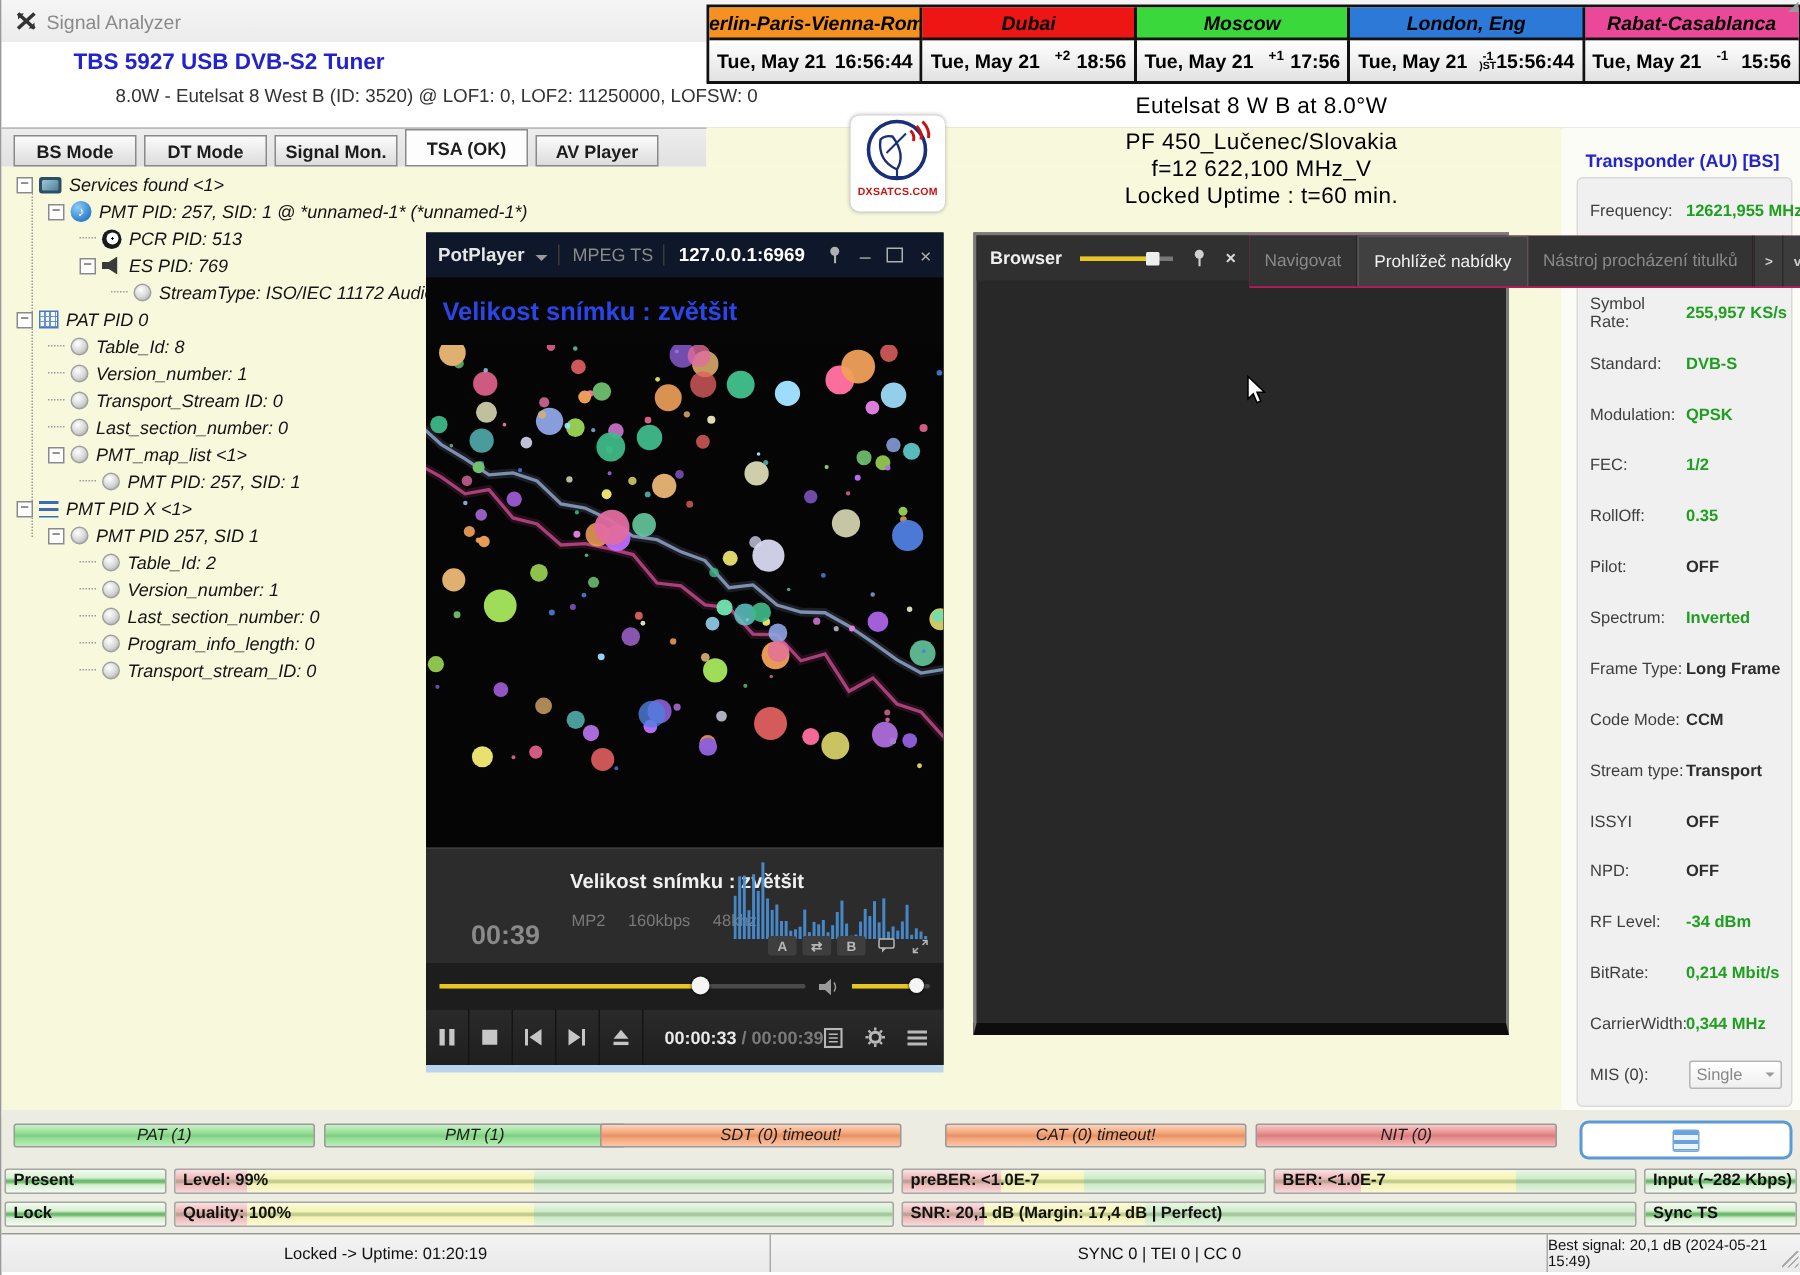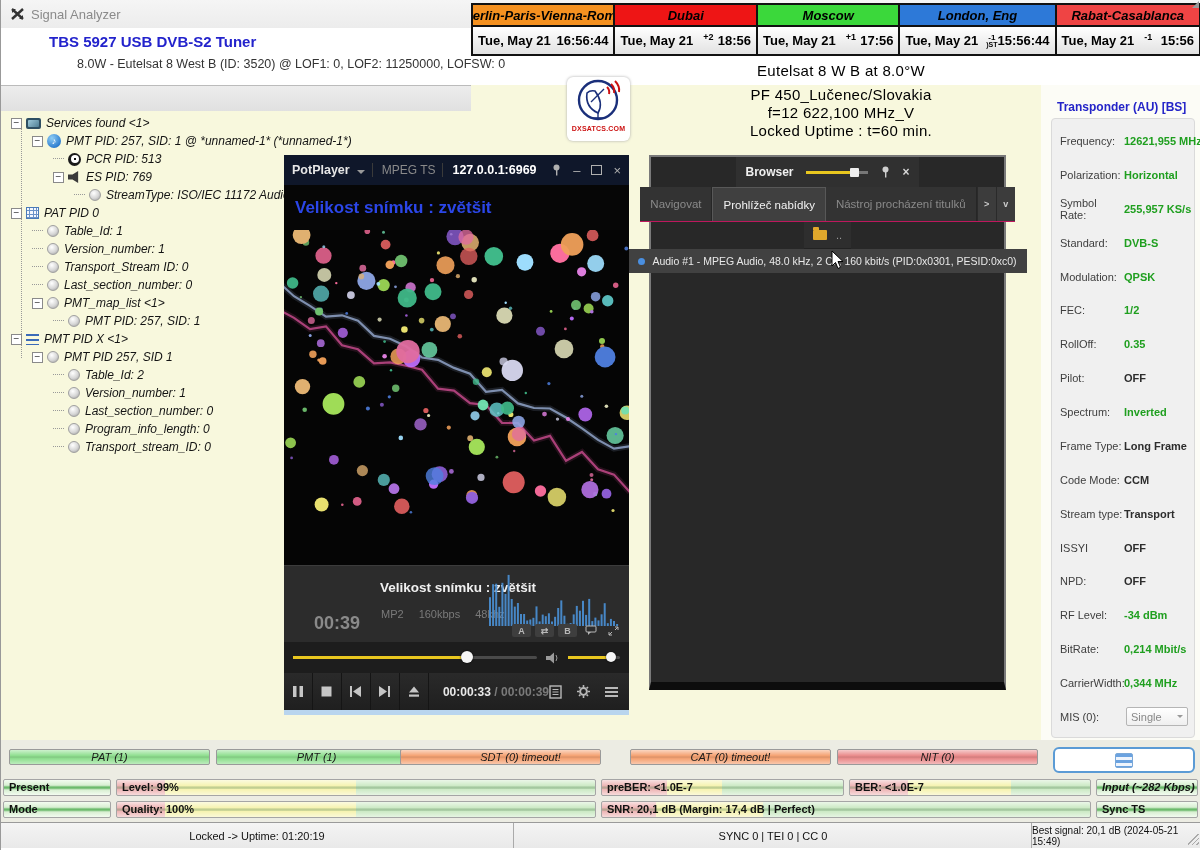--- a/index.html
+++ b/index.html
@@ -93,21 +93,21 @@
   .thumb{position:absolute;top:-5px;width:12px;height:12px;border-radius:50%;background:#f5f5f5;box-shadow:0 0 2px #000;}
   .vol{width:52px;flex:none;}
   .vol .thumb{width:10px;height:10px;top:-4px;}
   .pp-ctrl{flex:1;background:linear-gradient(#2a2a2a,#1f1f1f);display:flex;align-items:center;}
   .cbtn{width:31px;height:100%;display:flex;align-items:center;justify-content:center;border-right:1px solid #151515;}
   .pp-time{margin-left:14px;font-size:12px;color:#e8e8e8;font-weight:bold;white-space:nowrap;}
   .pp-dur{color:#7a7a7a;font-weight:bold;}
   .rbtns{margin-left:auto;display:flex;gap:13px;padding-right:10px;align-items:center;}
   
   .br{position:absolute;left:648px;top:155px;width:357px;height:535px;background:#282828;border:2px solid #7a7a7a;
-    border-bottom:8px solid #0d0d0d;z-index:7;box-sizing:border-box;display:flex;flex-direction:column;align-items:center;}
+    border-bottom:8px solid #0d0d0d;z-index:7;box-sizing:border-box;display:flex;flex-direction:row;}
   .br-title{height:30px;flex:none;background:#303030;display:flex;align-items:center;padding:0 9px;color:#f0f0f0;
     font-weight:bold;font-size:12px;gap:12px;}
   .br-slider{margin-left:auto;width:62px;height:3px;background:#777;position:relative;}
   .br-slider .fill{width:46px;}
   .sthumb{position:absolute;left:44px;top:-3px;width:9px;height:9px;background:#eee;border-radius:1px;}
   .br-tabsrow{height:34px;flex:none;background:#be185d;display:flex;align-items:stretch;border-bottom:1px solid #be185d;overflow:hidden;}
   #br-tabs{display:flex;align-items:stretch;min-width:0;flex:1;overflow:hidden;}
   .btab{display:flex;align-items:center;padding:0 10px;font-size:11.5px;color:#8a8a8a;background:#333;
     border-right:1px solid #262626;white-space:nowrap;overflow:hidden;}
   .btab.bactive{background:#404040;color:#f2f2f2;border:1px solid #585858;border-bottom:none;}
@@ -166,32 +166,39 @@
     </svg>
     <span class="tb-title">Signal Analyzer</span>
   </div>
 
   <div class="hdr">
     <div class="tbs">TBS 5927 USB DVB-S2 Tuner</div>
     <div class="tbs-sub">8.0W - Eutelsat 8 West B (ID: 3520) @ LOF1: 0, LOF2: 11250000, LOFSW: 0</div>
   </div>
 
   <div class="tabstrip"></div>
+  <div id="tabs">
+      <div class="tabbtn">BS Mode</div>
+      <div class="tabbtn">DT Mode</div>
+      <div class="tabbtn">Signal Mon.</div>
+      <div class="tabbtn active">TSA (OK)</div>
+      <div class="tabbtn">AV Player</div>
+    </div>
 
   <div class="mainbg"></div>
   <div class="mainbg2"></div>
   <div class="rightbg"></div>
   <div class="barsbg"></div>
 
   <div id="clock-table">
       <div class="ck-head" style="background: rgb(245, 145, 32);">Berlin-Paris-Vienna-Roma</div>
       <div class="ck-head" style="background: rgb(238, 21, 21);">Dubai</div>
       <div class="ck-head" style="background: rgb(59, 216, 59);">Moscow</div>
       <div class="ck-head" style="background: rgb(45, 121, 216);">London, Eng</div>
-      <div class="ck-head" style="background: #ef4444;">Rabat-Casablanca</div>
+      <div class="ck-head" style="background: #ec4899;">Rabat-Casablanca</div>
       <div class="ck-time">
         <span class="ck-date">Tue, May 21</span>
         <span class="ck-t">16:56:44</span>
       </div>
       <div class="ck-time">
         <span class="ck-date">Tue, May 21</span>
         <span class="ck-off">+2</span>
         <span class="ck-t">18:56</span>
       </div>
       <div class="ck-time">
@@ -258,21 +265,21 @@
         <span class="tlabel">StreamType: ISO/IEC 11172 Audio (MPEG-1) (3)</span>
       </div>
       <div class="trow" style="padding-left: 2px;">
         <span class="texp">−</span>
         <span class="tic ic-grid"></span>
         <span class="tlabel">PAT PID 0</span>
       </div>
       <div class="trow" style="padding-left: 23px;">
         <span class="tstub"></span>
         <span class="tic ic-sphere"></span>
-        <span class="tlabel">Table_Id: 1</span>
+        <span class="tlabel">Table_Id: 8</span>
       </div>
       <div class="trow" style="padding-left: 23px;">
         <span class="tstub"></span>
         <span class="tic ic-sphere"></span>
         <span class="tlabel">Version_number: 1</span>
       </div>
       <div class="trow" style="padding-left: 23px;">
         <span class="tstub"></span>
         <span class="tic ic-sphere"></span>
         <span class="tlabel">Transport_Stream ID: 0</span>
@@ -770,22 +777,22 @@
       <div class="psibar" style="left: 399px; background: linear-gradient(rgba(255, 255, 255, 0.55), rgba(255, 255, 255, 0) 40%, rgba(0, 0, 0, 0.08) 48%, rgba(0, 0, 0, 0.08) 54%, rgba(255, 255, 255, 0) 62%, rgba(255, 255, 255, 0.4)), rgb(245, 163, 116); padding-left: 40px;">SDT (0) timeout!</div>
       <div class="psibar" style="left: 629px; background: linear-gradient(rgba(255, 255, 255, 0.55), rgba(255, 255, 255, 0) 40%, rgba(0, 0, 0, 0.08) 48%, rgba(0, 0, 0, 0.08) 54%, rgba(255, 255, 255, 0) 62%, rgba(255, 255, 255, 0.4)), rgb(245, 163, 116);">CAT (0) timeout!</div>
       <div class="psibar" style="left: 836px; background: linear-gradient(rgba(255, 255, 255, 0.55), rgba(255, 255, 255, 0) 40%, rgba(0, 0, 0, 0.08) 48%, rgba(0, 0, 0, 0.08) 54%, rgba(255, 255, 255, 0) 62%, rgba(255, 255, 255, 0.4)), rgb(234, 140, 140);">NIT (0)</div>
     </div>
 
   <div id="meters">
       <div class="meter mgreen" style="left: 2px; width: 108px; top: 0px;">Present</div>
       <div class="meter" style="left: 115px; width: 480px; top: 0px; background: linear-gradient(rgba(255, 255, 255, 0.6), rgba(255, 255, 255, 0) 38%, rgba(70, 120, 70, 0.3) 47%, rgba(70, 120, 70, 0.3) 55%, rgba(255, 255, 255, 0) 63%, rgba(255, 255, 255, 0.5)), linear-gradient(90deg, rgb(238, 182, 182) 0px, rgb(238, 182, 182) 10%, rgb(246, 243, 178) 10%, rgb(246, 243, 178) 50%, rgb(205, 234, 198) 50%, rgb(205, 234, 198) 100%);">Level: 99%</div>
       <div class="meter" style="left: 600px; width: 243px; top: 0px; background: linear-gradient(rgba(255, 255, 255, 0.6), rgba(255, 255, 255, 0) 38%, rgba(70, 120, 70, 0.3) 47%, rgba(70, 120, 70, 0.3) 55%, rgba(255, 255, 255, 0) 63%, rgba(255, 255, 255, 0.5)), linear-gradient(90deg, rgb(238, 182, 182) 0px, rgb(238, 182, 182) 27%, rgb(246, 243, 178) 27%, rgb(246, 243, 178) 50%, rgb(205, 234, 198) 50%, rgb(205, 234, 198) 100%);">preBER: &lt;1.0E-7</div>
       <div class="meter" style="left: 848px; width: 242px; top: 0px; background: linear-gradient(rgba(255, 255, 255, 0.6), rgba(255, 255, 255, 0) 38%, rgba(70, 120, 70, 0.3) 47%, rgba(70, 120, 70, 0.3) 55%, rgba(255, 255, 255, 0) 63%, rgba(255, 255, 255, 0.5)), linear-gradient(90deg, rgb(238, 182, 182) 0px, rgb(238, 182, 182) 24%, rgb(246, 243, 178) 24%, rgb(246, 243, 178) 67%, rgb(205, 234, 198) 67%, rgb(205, 234, 198) 100%);">BER: &lt;1.0E-7</div>
-      <div class="meter mgreen" style="left: 1095px; width: 102px; top: 0px; font-style: italic;">Input (~282 Kbps)</div>
-      <div class="meter mgreen" style="left: 2px; width: 108px; top: 22px;">Mode</div>
+      <div class="meter mgreen" style="left: 1095px; width: 102px; top: 0px;">Input (~282 Kbps)</div>
+      <div class="meter mgreen" style="left: 2px; width: 108px; top: 22px;">Lock</div>
       <div class="meter" style="left: 115px; width: 480px; top: 22px; background: linear-gradient(rgba(255, 255, 255, 0.6), rgba(255, 255, 255, 0) 38%, rgba(70, 120, 70, 0.3) 47%, rgba(70, 120, 70, 0.3) 55%, rgba(255, 255, 255, 0) 63%, rgba(255, 255, 255, 0.5)), linear-gradient(90deg, rgb(238, 182, 182) 0px, rgb(238, 182, 182) 10%, rgb(246, 243, 178) 10%, rgb(246, 243, 178) 50%, rgb(205, 234, 198) 50%, rgb(205, 234, 198) 100%);">Quality: 100%</div>
       <div class="meter" style="left: 600px; width: 490px; top: 22px; background: linear-gradient(rgba(255, 255, 255, 0.6), rgba(255, 255, 255, 0) 38%, rgba(70, 120, 70, 0.3) 47%, rgba(70, 120, 70, 0.3) 55%, rgba(255, 255, 255, 0) 63%, rgba(255, 255, 255, 0.5)), linear-gradient(90deg, rgb(238, 182, 182) 0px, rgb(238, 182, 182) 11%, rgb(246, 243, 178) 11%, rgb(246, 243, 178) 33%, rgb(205, 234, 198) 33%, rgb(205, 234, 198) 100%);">SNR: 20,1 dB (Margin: 17,4 dB | Perfect)</div>
       <div class="meter mgreen" style="left: 1095px; width: 102px; top: 22px;">Sync TS</div>
     </div>
 
   <div class="statusbar">
     <div class="sb" style="left:0;width:512px">Locked -&gt; Uptime: 01:20:19</div>
     <div class="sb" style="left:512px;width:518px;border-left:1px solid #aaa">SYNC 0 | TEI 0 | CC 0</div>
     <div class="sb" style="left:1030px;width:170px;border-left:1px solid #aaa;font-size:10px">Best signal: 20,1 dB (2024-05-21 15:49)</div>
     <div class="grip"></div>

